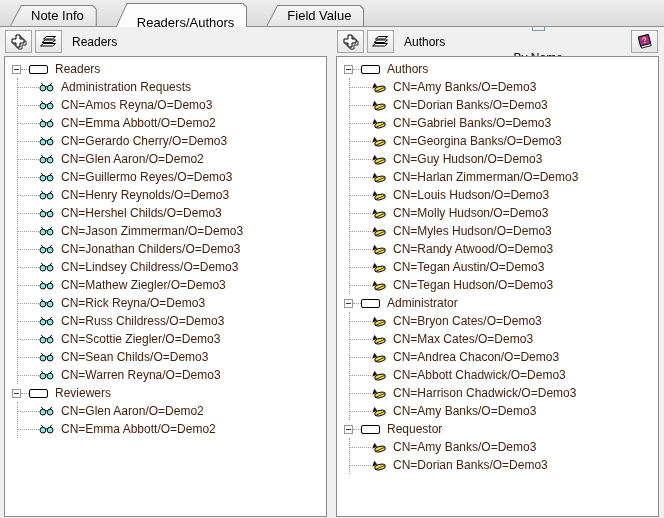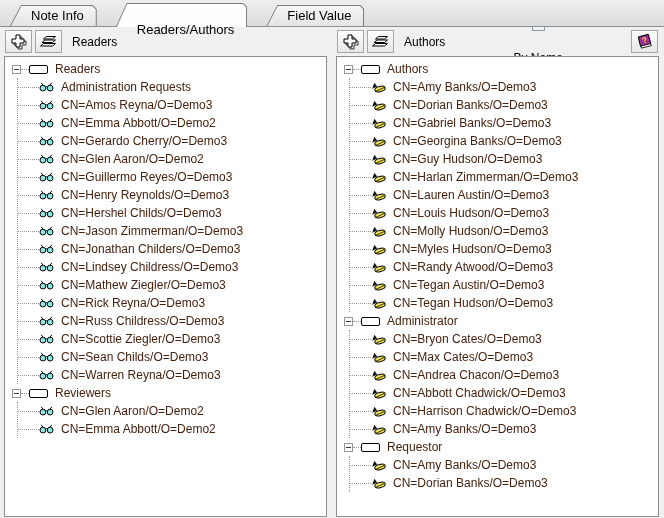--- a/index.html
+++ b/index.html
@@ -32,21 +32,21 @@
     position:absolute; left:1px; right:1px; top:1px; bottom:0;
     clip-path:polygon(10.5px 0, calc(100% - 3.5px) 0, 100% 3.5px, 100% 100%, 0 100%);
     background:linear-gradient(#f6f6f6,#e4e4e4);
   }
   .tab .tab-label{
     position:relative; z-index:2; display:block;
     padding:3px 13px 0 21px; font-size:13px; white-space:nowrap;
   }
   .tab.active{height:24px; z-index:3; margin-bottom:-1px;}
   .tab.active .tab-bg-inner{background:#fdfdfd;}
-  .tab.active .tab-label{padding-top:19px;}
+  .tab.active .tab-label{padding-top:12px;}
   
   .content{
     height:490px; display:flex; gap:9px; padding:1px 5px 0 4px;justify-content:space-between;
   }
   .pane{flex:1; display:flex; flex-direction:column; min-width:0;}
   .toolbar{
     height:28px; display:flex; align-items:center; gap:3px; padding:2px 1px 3px 1px;
   }
   .tb-btn{
     width:27px; height:23px; flex:none;
@@ -447,29 +447,20 @@
                 </svg>
                 <span class="tlabel">CN=Harlan Zimmerman/O=Demo3</span>
               </div>
               <div class="trow itemrow">
                 <span class="hdot w20"></span>
                 <svg width="15" height="11" viewBox="0 0 15 11">
                   <path d="M1.2 6.8 L3.4 0.8 L6.2 4.6 Z" fill="#111"></path>
                   <ellipse cx="9" cy="7" rx="5.3" ry="2.7" fill="var(--feather)" stroke="#000" transform="rotate(-16 9 7)"></ellipse>
                   <path d="M4.6 9.4 L13.4 5.4" stroke="#000" stroke-width="0.8" fill="none"></path>
                 </svg>
-                <span class="tlabel">CN=Lauren Austin/O=Demo3</span>
-              </div>
-              <div class="trow itemrow">
-                <span class="hdot w20"></span>
-                <svg width="15" height="11" viewBox="0 0 15 11">
-                  <path d="M1.2 6.8 L3.4 0.8 L6.2 4.6 Z" fill="#111"></path>
-                  <ellipse cx="9" cy="7" rx="5.3" ry="2.7" fill="var(--feather)" stroke="#000" transform="rotate(-16 9 7)"></ellipse>
-                  <path d="M4.6 9.4 L13.4 5.4" stroke="#000" stroke-width="0.8" fill="none"></path>
-                </svg>
                 <span class="tlabel">CN=Louis Hudson/O=Demo3</span>
               </div>
               <div class="trow itemrow">
                 <span class="hdot w20"></span>
                 <svg width="15" height="11" viewBox="0 0 15 11">
                   <path d="M1.2 6.8 L3.4 0.8 L6.2 4.6 Z" fill="#111"></path>
                   <ellipse cx="9" cy="7" rx="5.3" ry="2.7" fill="var(--feather)" stroke="#000" transform="rotate(-16 9 7)"></ellipse>
                   <path d="M4.6 9.4 L13.4 5.4" stroke="#000" stroke-width="0.8" fill="none"></path>
                 </svg>
                 <span class="tlabel">CN=Molly Hudson/O=Demo3</span>

